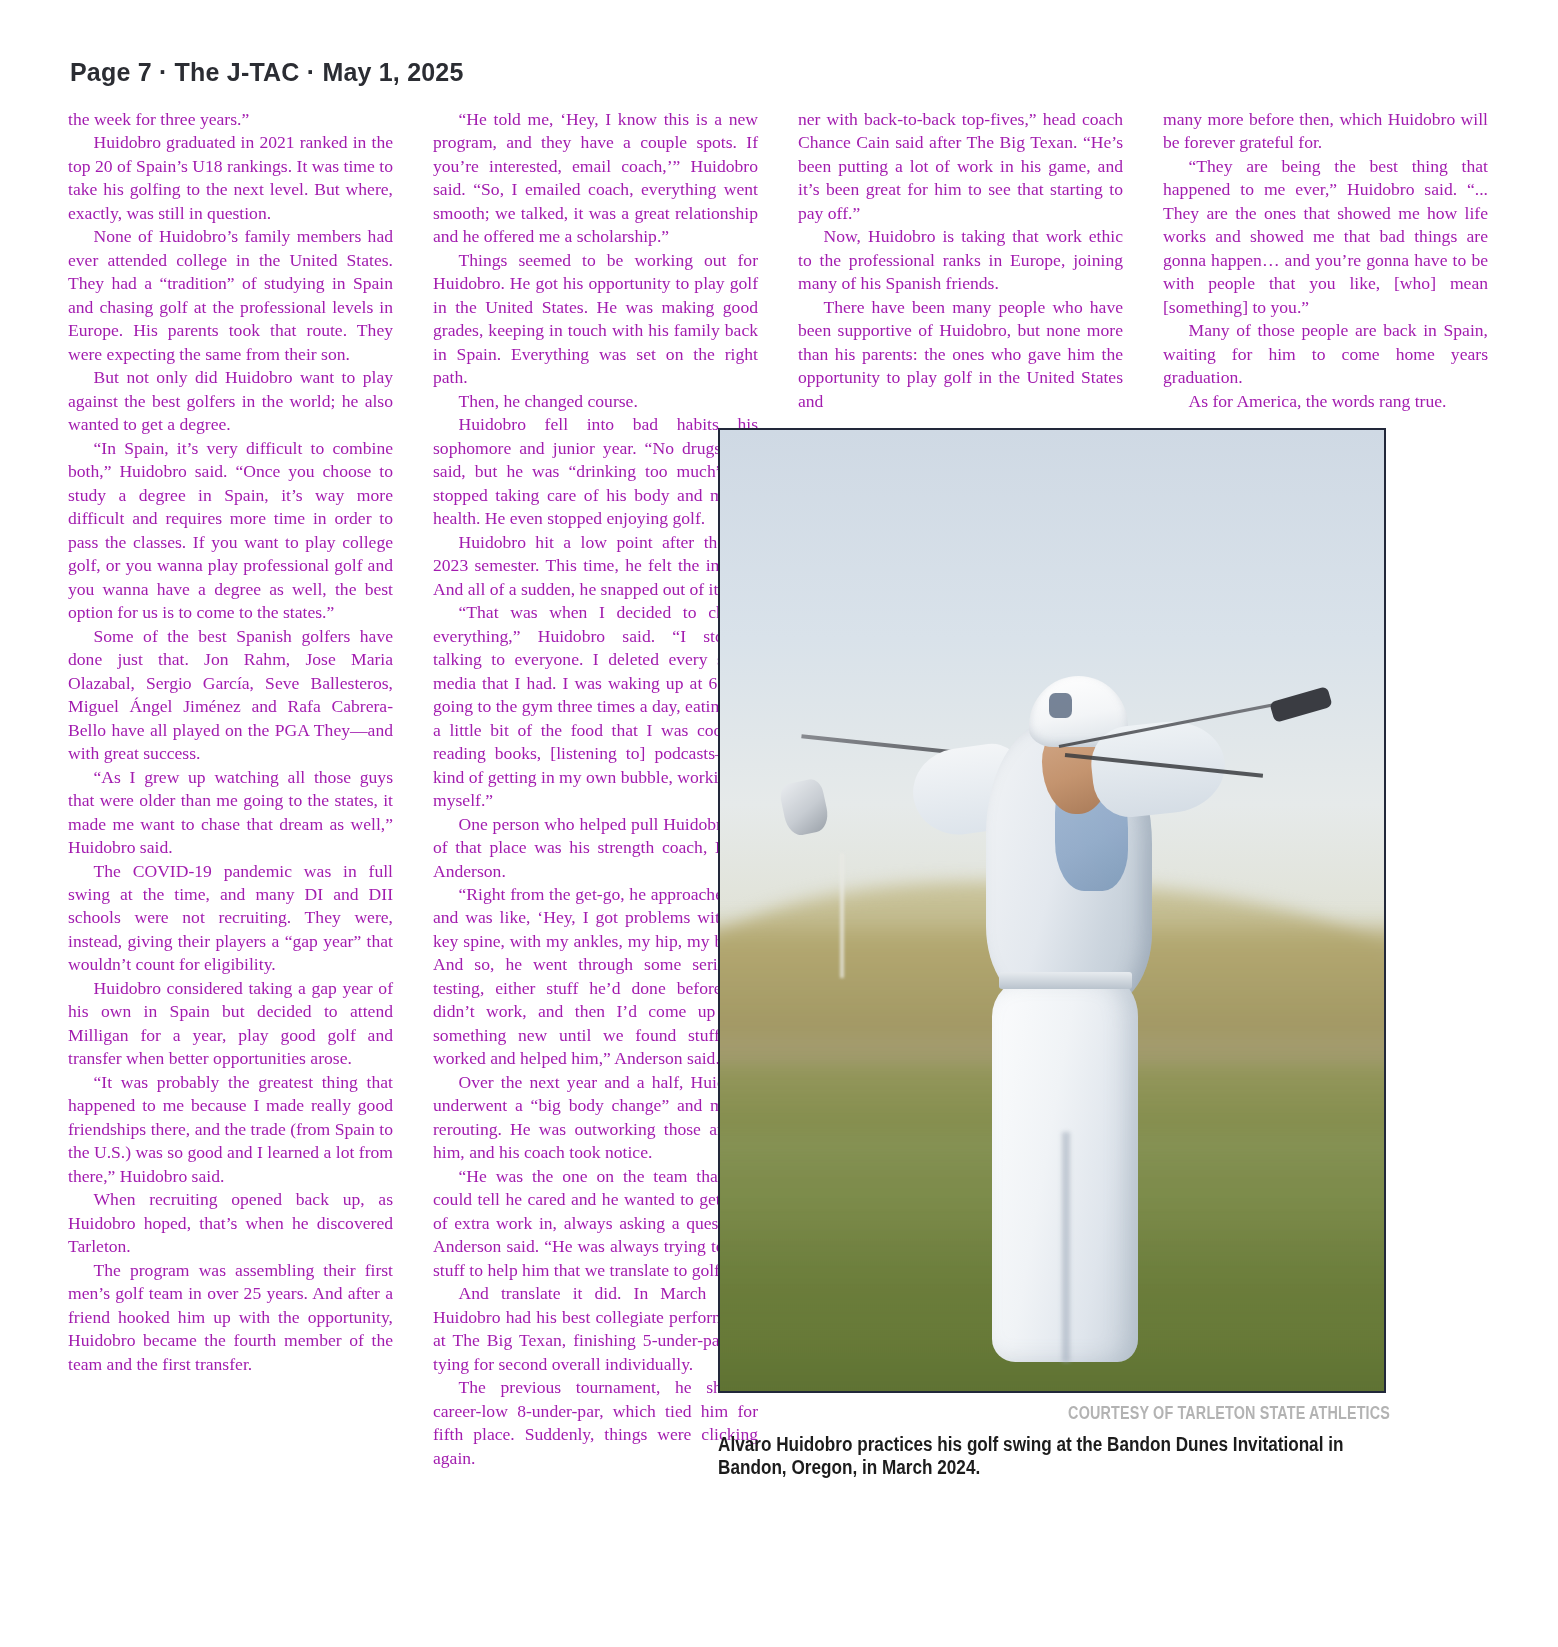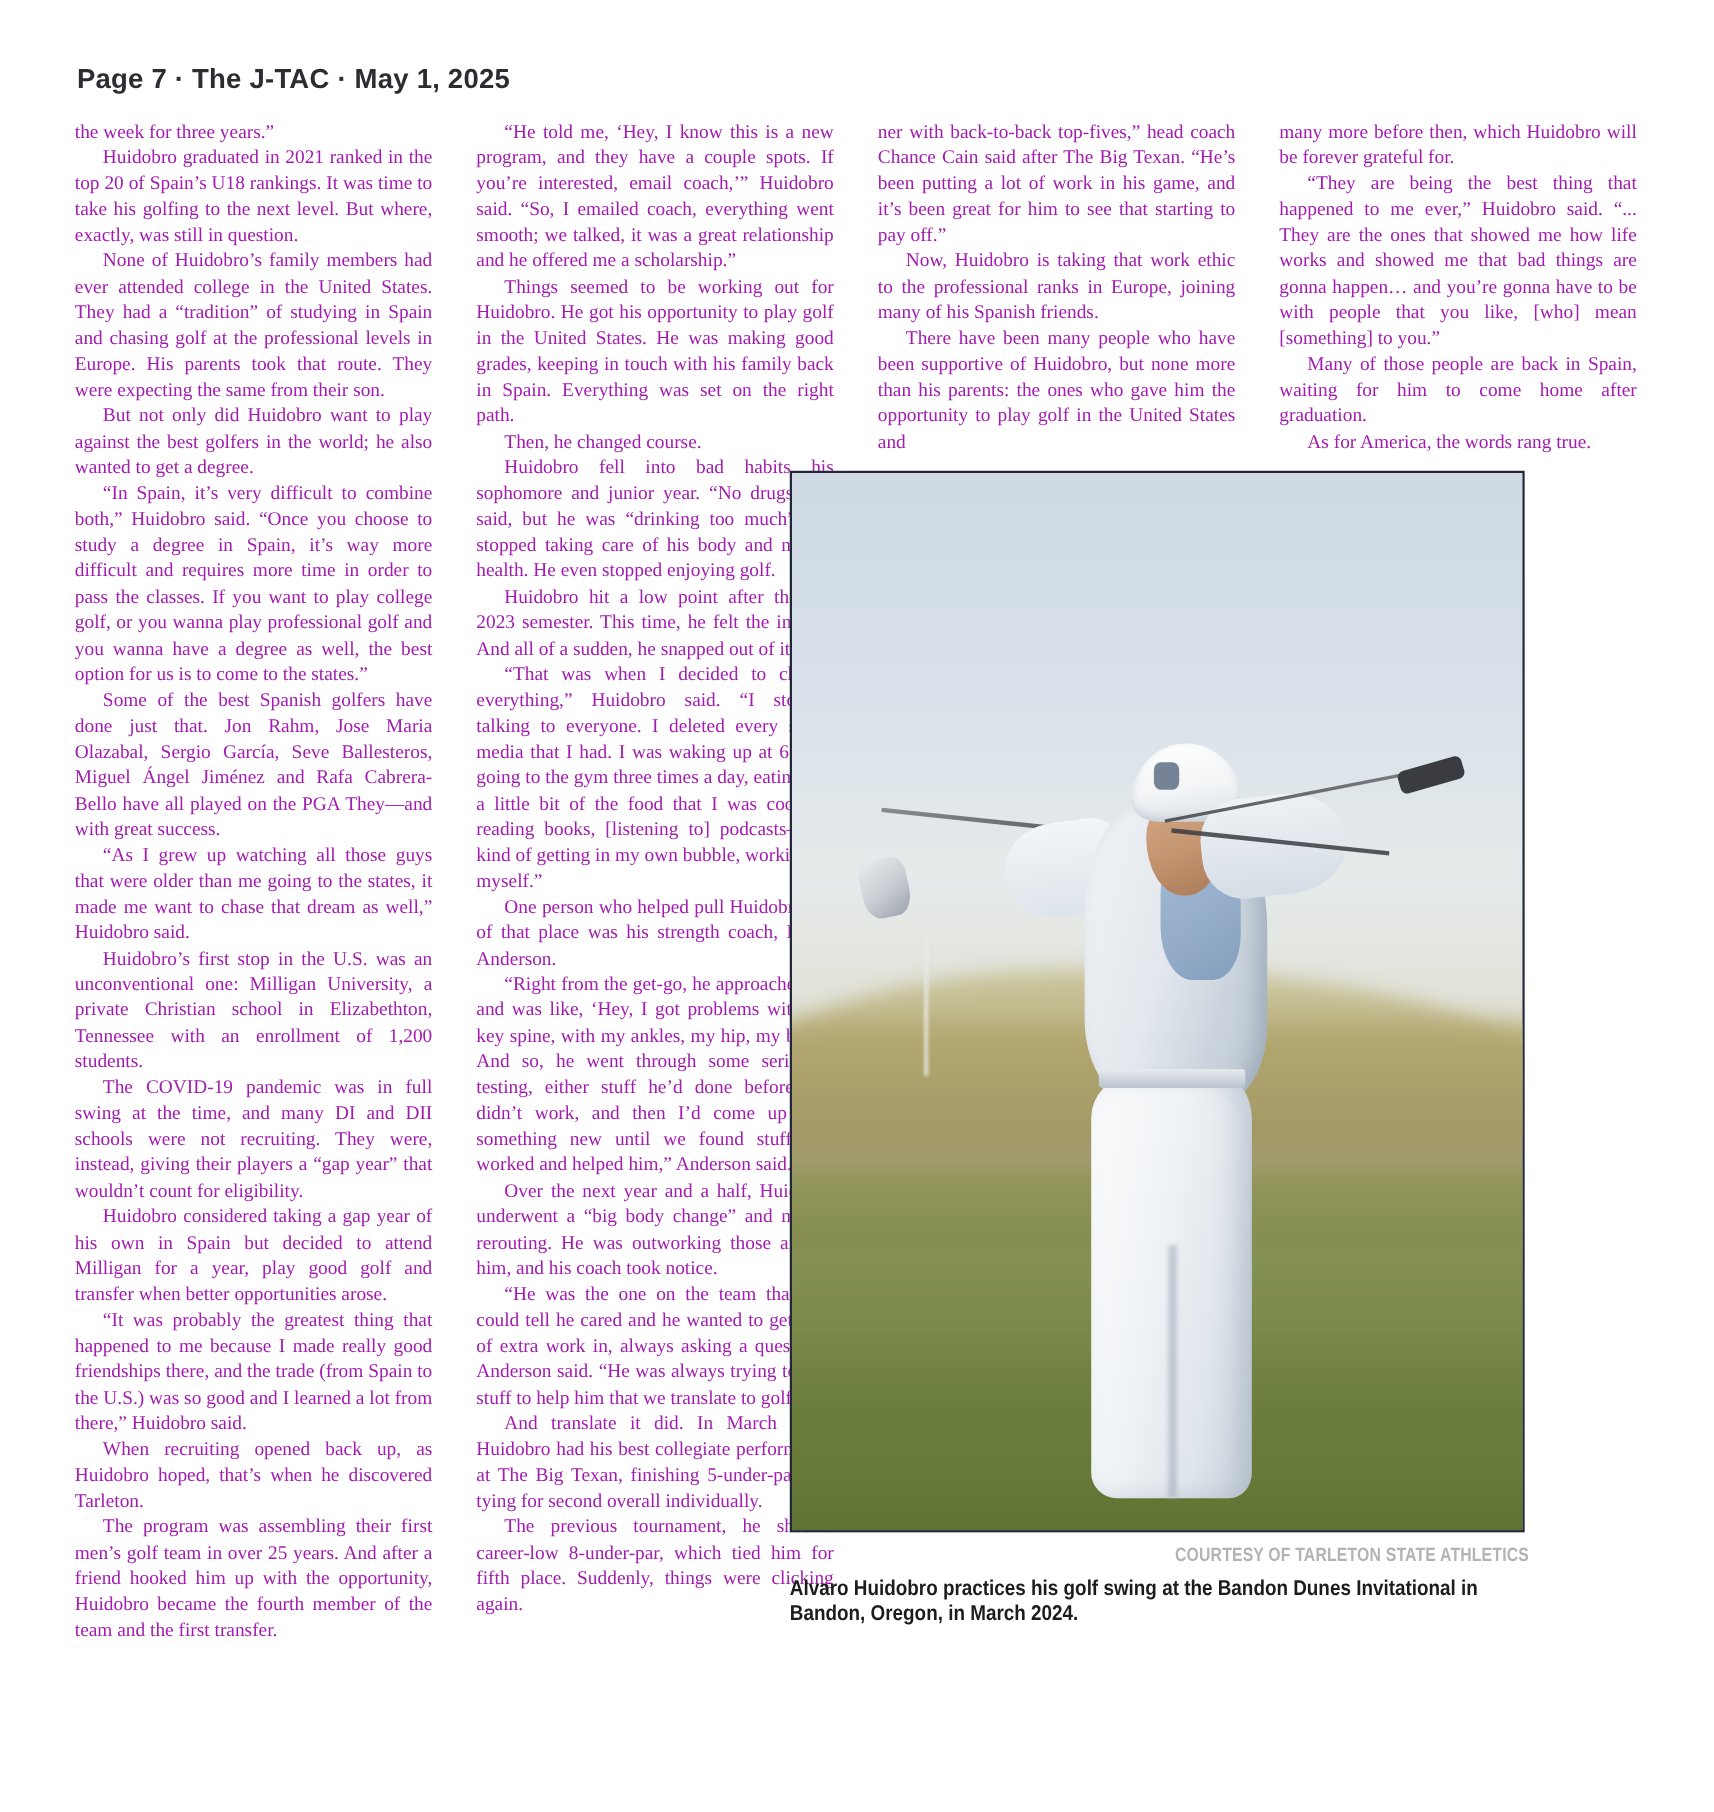--- a/index.html
+++ b/index.html
@@ -327,21 +327,20 @@
 
   <div class="columns">
     <div class="col col-1">
         <p class="noindent">the week for three years.”</p>
         <p>Huidobro graduated in 2021 ranked in the top 20 of Spain’s U18 rankings. It was time to take his golfing to the next level. But where, exactly, was still in question.</p>
         <p>None of Huidobro’s family members had ever attended college in the United States. They had a “tradition” of studying in Spain and chasing golf at the professional levels in Europe. His parents took that route. They were expecting the same from their son.</p>
         <p>But not only did Huidobro want to play against the best golfers in the world; he also wanted to get a degree.</p>
         <p>“In Spain, it’s very difficult to combine both,” Huidobro said. “Once you choose to study a degree in Spain, it’s way more difficult and requires more time in order to pass the classes. If you want to play college golf, or you wanna play professional golf and you wanna have a degree as well, the best option for us is to come to the states.”</p>
         <p>Some of the best Spanish golfers have done just that. Jon Rahm, Jose Maria Olazabal, Sergio García, Seve Ballesteros, Miguel Ángel Jiménez and Rafa Cabrera-Bello have all played on the PGA They—and with great success.</p>
         <p>“As I grew up watching all those guys that were older than me going to the states, it made me want to chase that dream as well,” Huidobro said.</p>
-        <p>Huidobro’s first stop in the U.S. was an unconventional one: Milligan University, a private Christian school in Elizabethton, Tennessee with an enrollment of 1,200 students.</p>
         <p>The COVID-19 pandemic was in full swing at the time, and many DI and DII schools were not recruiting. They were, instead, giving their players a “gap year” that wouldn’t count for eligibility.</p>
         <p>Huidobro considered taking a gap year of his own in Spain but decided to attend Milligan for a year, play good golf and transfer when better opportunities arose.</p>
         <p>“It was probably the greatest thing that happened to me because I made really good friendships there, and the trade (from Spain to the U.S.) was so good and I learned a lot from there,” Huidobro said.</p>
         <p>When recruiting opened back up, as Huidobro hoped, that’s when he discovered Tarleton.</p>
         <p>The program was assembling their first men’s golf team in over 25 years. And after a friend hooked him up with the opportunity, Huidobro became the fourth member of the team and the first transfer.</p>
       </div>
     <div class="col col-2">
         <p>“He told me, ‘Hey, I know this is a new program, and they have a couple spots. If you’re interested, email coach,’” Huidobro said. “So, I emailed coach, everything went smooth; we talked, it was a great relationship and he offered me a scholarship.”</p>
         <p>Things seemed to be working out for Huidobro. He got his opportunity to play golf in the United States. He was making good grades, keeping in touch with his family back in Spain. Everything was set on the right path.</p>
         <p>Then, he changed course.</p>
@@ -356,21 +355,21 @@
         <p>The previous tournament, he shot a career-low 8-under-par, which tied him for fifth place. Suddenly, things were clicking again.</p>
       </div>
     <div class="col col-3">
         <p class="noindent">ner with back-to-back top-fives,” head coach Chance Cain said after The Big Texan. “He’s been putting a lot of work in his game, and it’s been great for him to see that starting to pay off.”</p>
         <p>Now, Huidobro is taking that work ethic to the professional ranks in Europe, joining many of his Spanish friends.</p>
         <p>There have been many people who have been supportive of Huidobro, but none more than his parents: the ones who gave him the opportunity to play golf in the United States and</p>
       </div>
     <div class="col col-4">
         <p class="noindent">many more before then, which Huidobro will be forever grateful for.</p>
         <p>“They are being the best thing that happened to me ever,” Huidobro said. “... They are the ones that showed me how life works and showed me that bad things are gonna happen… and you’re gonna have to be with people that you like, [who] mean [something] to you.”</p>
-        <p>Many of those people are back in Spain, waiting for him to come home after graduation.</p>
+        <p>Many of those people are back in Spain, waiting for him to come home years graduation.</p>
         <p>As for America, the words rang true.</p>
       </div>
   </div>
 
   <div class="photo-block">
     <div class="photo-frame">
       <div class="sky"></div>
       <div class="horizon-blur"></div>
       <div class="dune-far"></div>
       <div class="dune-scrub"></div>

